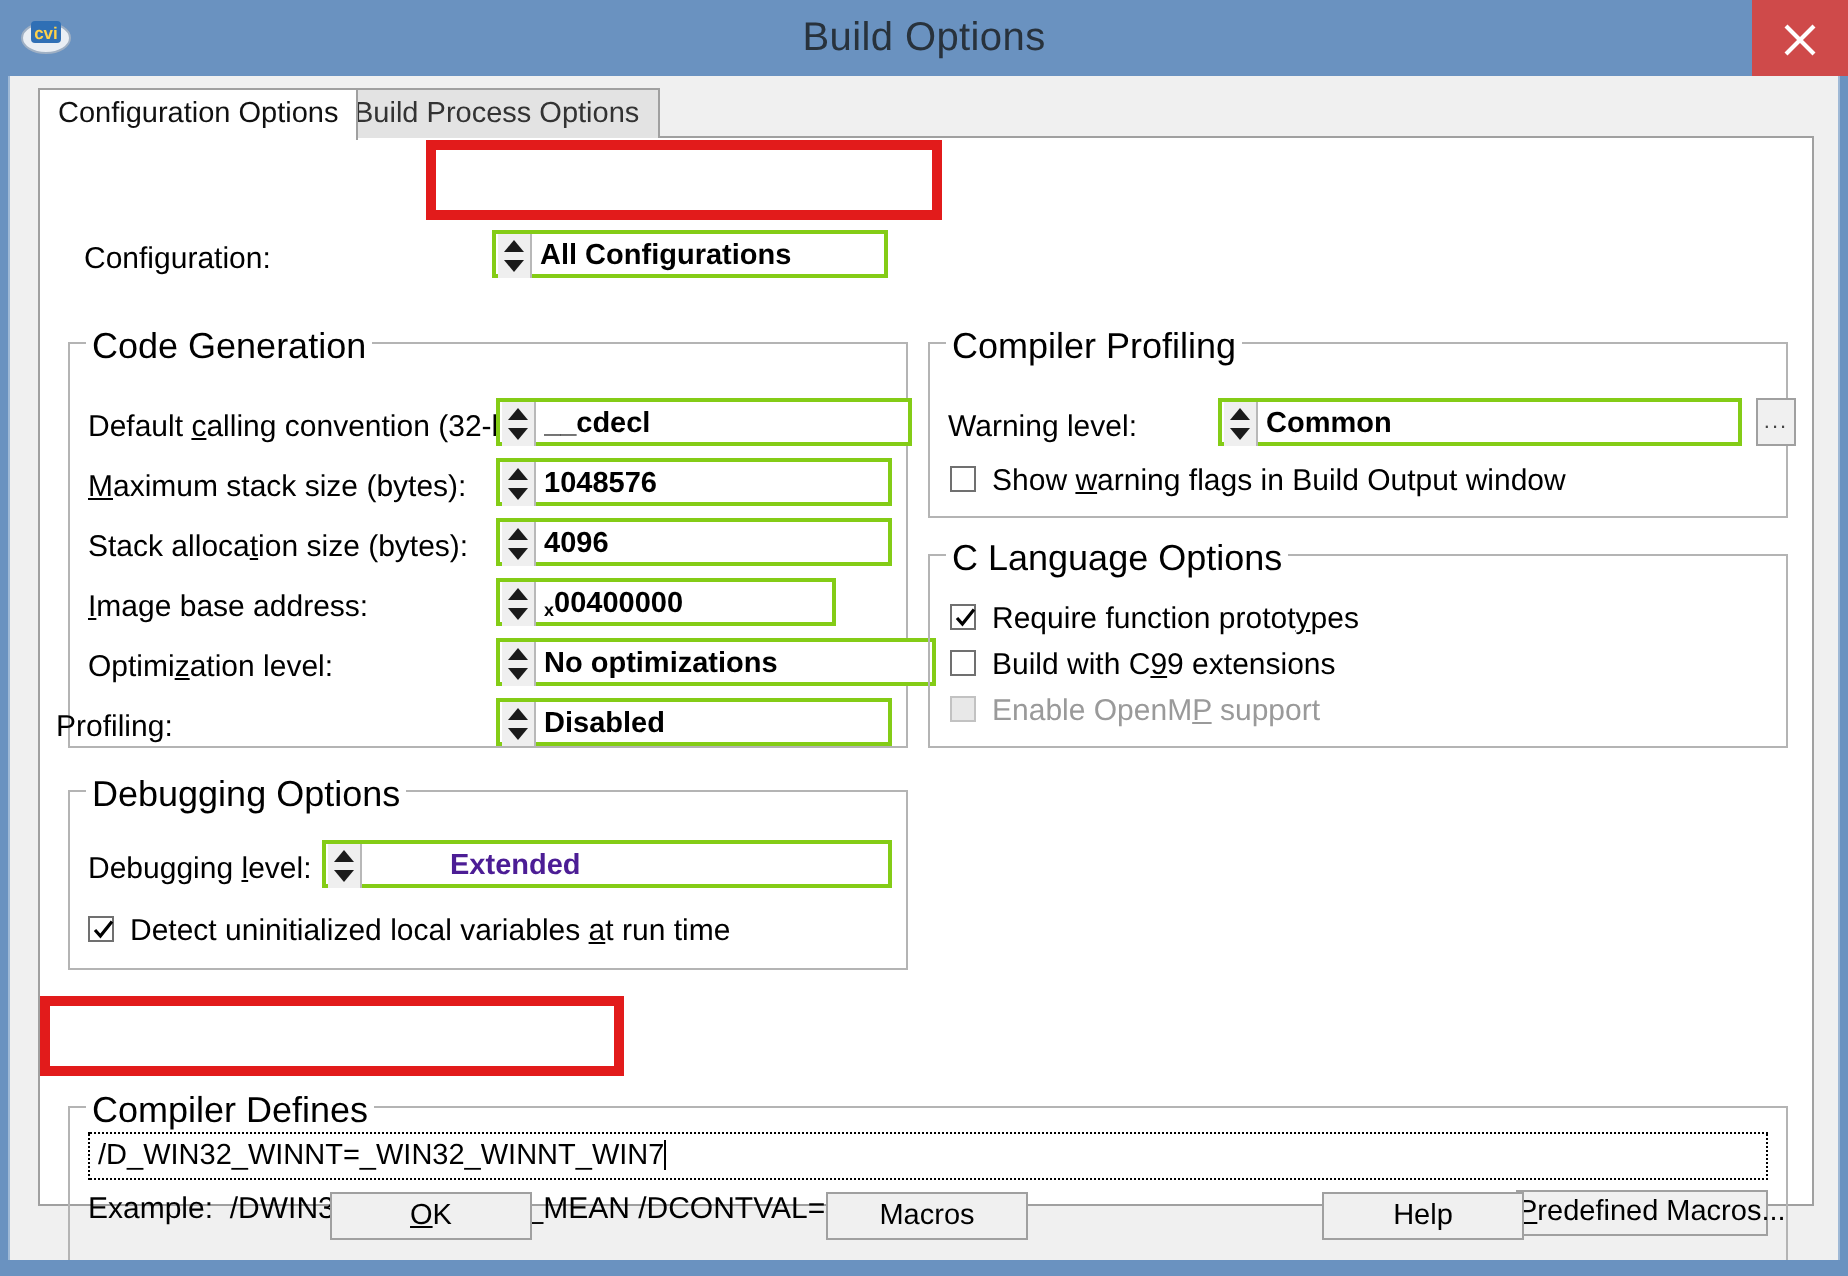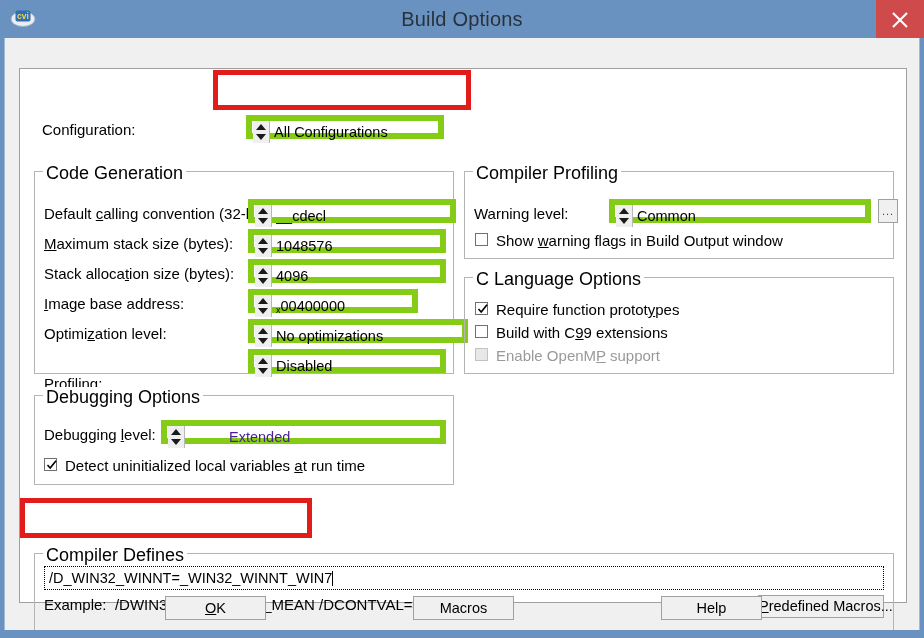--- a/index.html
+++ b/index.html
@@ -114,22 +114,23 @@
     white-space: nowrap;
     line-height: 18px;
   }
   .lbl.dim { color: #9a9a9a; }
   .mn { text-decoration: underline; }
 
   .spinbox {
     position: absolute;
     height: 24px;
     box-sizing: border-box;
-    border: 6px solid #84cc16;
-    background: #ffffff;
+    border: 2px solid #84cc16;
+    background: #ffffff;
+    font-weight: bold;
   }
   .spinbox .val {
     position: absolute;
     left: 22px; top: 0;
     right: 3px;
     height: 22px;
     line-height: 23px;
     font-size: 14.5px;
     color: #000;
     white-space: nowrap;
@@ -256,20 +257,28 @@
     <div class="title-text">Build Options</div>
     <div class="close-btn">
       <svg width="18" height="18" viewBox="0 0 18 18">
         <path d="M2 2 L16 16 M16 2 L2 16" stroke="#ffffff" stroke-width="2.1" fill="none"></path>
       </svg>
     </div>
   </div>
 
   <div class="dialog-body">
 
+    <div class="tabstrip">
+      <div class="tab active" id="tab0">
+        <span>Configuration Options</span>
+      </div>
+      <div class="tab inactive" id="tab1">
+        <span>Build Process Options</span>
+      </div>
+    </div>
 
     <div class="tabpage">
 
       <div class="lbl" style="left:22px; top:52px;">
         <span>Configuration:</span>
       </div>
       <div class="spinbox" style="left:226px; top:46px; width:198px;">
         <div class="spin-arrows">
           <span class="ar up"></span>
             <span class="ar dn"></span>
@@ -331,21 +340,21 @@
         Optimi<span class="mn">z</span>ation level:
       </div>
       <div class="spinbox" style="left:228px; top:250px; width:220px;">
         <div class="spin-arrows">
           <span class="ar up"></span>
             <span class="ar dn"></span>
         </div>
         <div class="val">No optimizations</div>
       </div>
 
-      <div class="lbl" style="left:24px; top:286px;margin-top:20px;">
+      <div class="lbl" style="left:8px; top:286px;">
         <span>Profiling:</span>
       </div>
       <div class="spinbox" style="left:228px; top:280px; width:198px;">
         <div class="spin-arrows">
           <span class="ar up"></span>
             <span class="ar dn"></span>
         </div>
         <div class="val">Disabled</div>
       </div>
 

